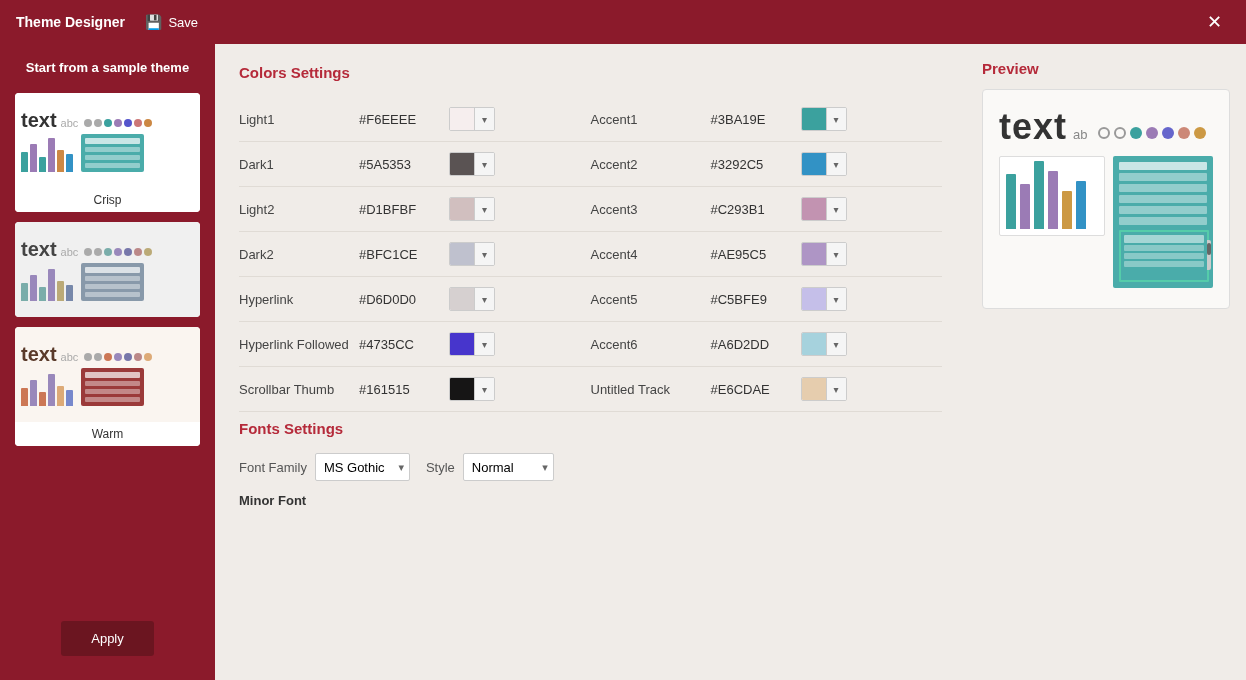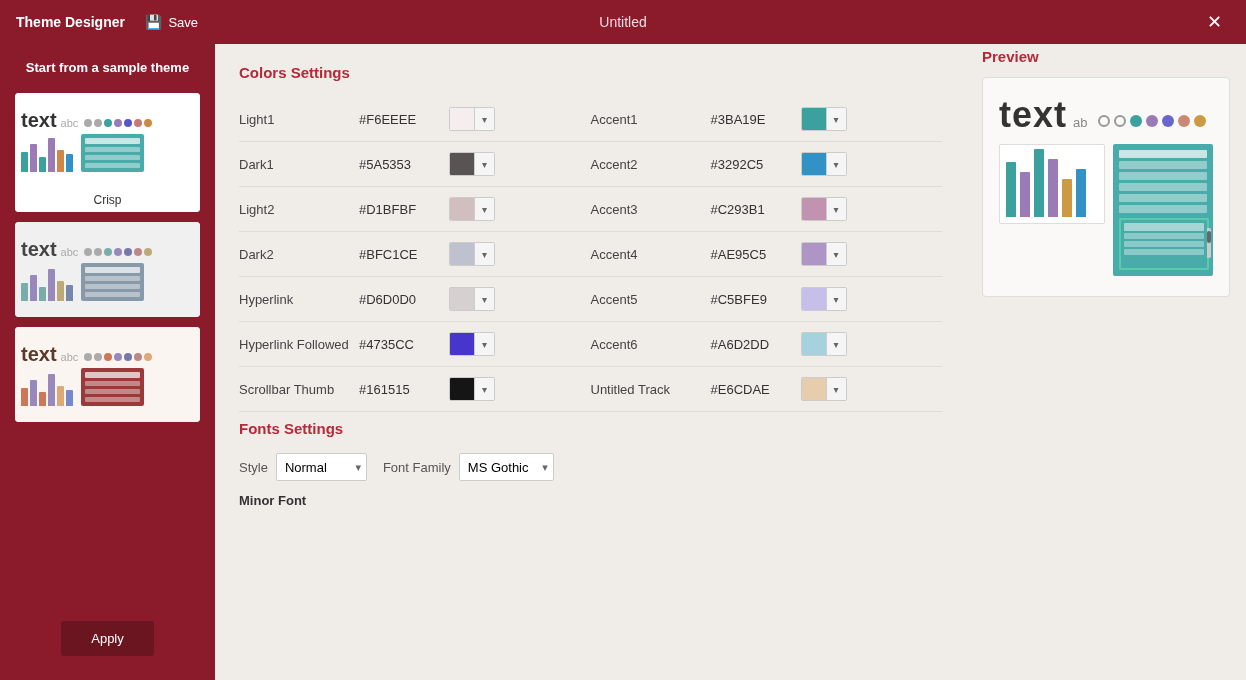--- a/index.html
+++ b/index.html
@@ -183,21 +183,21 @@
       cursor: pointer;
       outline: none;
       -webkit-appearance: none;
       height: 28px;
     }
 
     
     .preview-panel {
       width: 280px;
       background: #f0ece8;
-      padding: 4px 16px;
+      padding: 16px 16px;
       flex-shrink: 0;
     }
     .preview-title { color: #b52a3a; font-size: 15px; font-weight: 600; margin-bottom: 12px; }
     .preview-box {
       background: #faf9f7;
       border: 1px solid #ddd;
       border-radius: 4px;
       padding: 16px;
       min-height: 220px;
     }
@@ -256,23 +256,20 @@
 
 <div class="app-window">
 
   <div class="title-bar">
     <div class="title-bar-left">
       <span style="font-size:14px;font-weight:600;">Theme Designer</span>
       <button class="save-btn">
         <span style="font-size:14px;">💾</span>
         <span>Save</span>
       </button>
-    </div>
-    <div class="title-bar-center">
-      <span>Untitled</span>
     </div>
     <div class="title-bar-right">
       <button class="close-btn">✕</button>
     </div>
   </div>
 
   <div class="main-layout">
 
     <div class="sidebar">
       <div class="sidebar-heading">Start from a sample theme</div>
@@ -377,20 +374,21 @@
               </div>
               <div style="display:flex;flex-direction:column;gap:3px;margin-left:4px;background:#9b3a3a;padding:4px;border-radius:2px;">
                 <div style="width:55px;height:6px;background:rgba(255,255,255,0.7);border-radius:1px;"></div>
                 <div style="width:55px;height:5px;background:rgba(255,255,255,0.4);border-radius:1px;"></div>
                 <div style="width:55px;height:5px;background:rgba(255,255,255,0.4);border-radius:1px;"></div>
                 <div style="width:55px;height:5px;background:rgba(255,255,255,0.4);border-radius:1px;"></div>
               </div>
             </div>
           </div>
         </div>
+        <div class="theme-label">Warm</div>
       </div>
 
       <div style="flex:1;"></div>
       <button class="apply-btn">Apply</button>
     </div>
 
     <div class="right-section">
 
       <div class="content-area">
 
@@ -515,36 +513,36 @@
               </button>
             </div>
           </div>
         </div>
 
         <div class="fonts-section">
           <div class="section-title">Fonts Settings</div>
 
 
           <div class="font-row">
+            <div class="font-field">
+              <span class="font-field-label">Font Family</span>
+              <div class="select-wrapper">
+                <select>
+                  <option>MS Gothic</option>
+                </select>
+              </div>
+            </div>
             <div class="font-field">
               <span class="font-field-label">Style</span>
               <div class="select-wrapper">
                 <select>
                   <option>Normal</option>
                   <option>Bold</option>
                   <option>Italic</option>
                   <option>Bold Italic</option>
-                </select>
-              </div>
-            </div>
-            <div class="font-field">
-              <span class="font-field-label">Font Family</span>
-              <div class="select-wrapper">
-                <select>
-                  <option>MS Gothic</option>
                 </select>
               </div>
             </div>
           </div>
 
 
           <div class="font-subsection-title">Minor Font</div>
         </div>
       </div>
 

